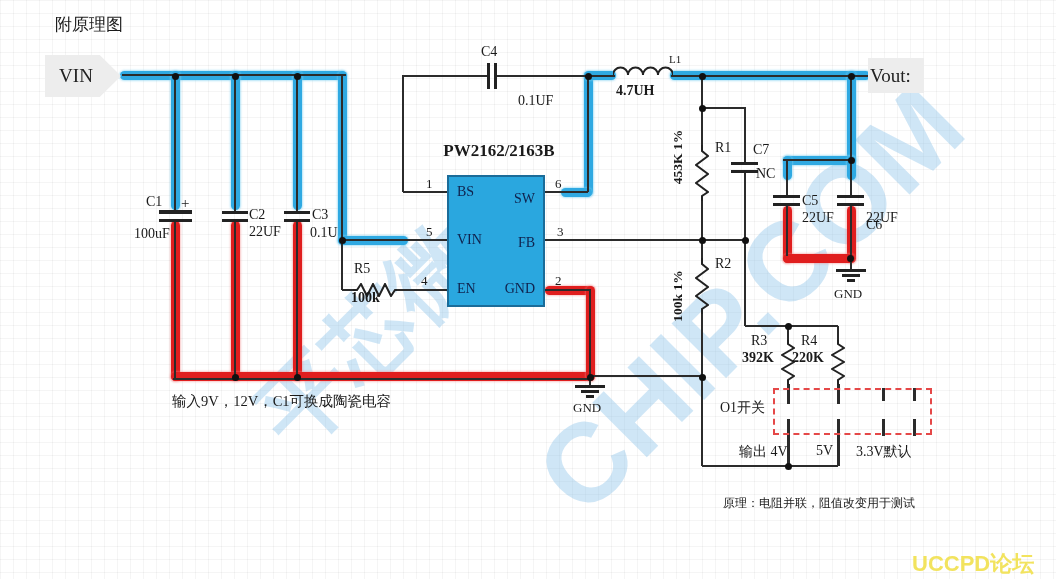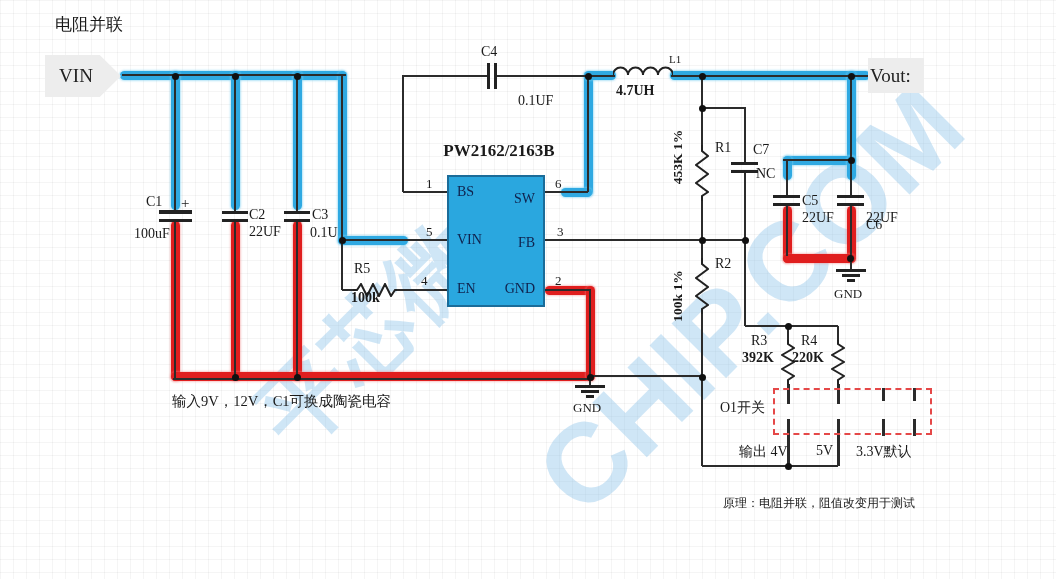--- a/index.html
+++ b/index.html
@@ -213,21 +213,21 @@
   <div class="dot" style="left:741.5px;top:236.5px;"></div>
   <div class="dot" style="left:847.5px;top:156.5px;"></div>
   <div class="dot" style="left:846.5px;top:254.5px;"></div>
   <div class="dot" style="left:586.5px;top:373.5px;"></div>
   <div class="dot" style="left:698.5px;top:373.5px;"></div>
   <div class="dot" style="left:231.5px;top:373.5px;"></div>
   <div class="dot" style="left:293.5px;top:373.5px;"></div>
   <div class="dot" style="left:784.5px;top:322.5px;"></div>
   <div class="dot" style="left:784.5px;top:462.5px;"></div>
 
-  <div class="lbl" style="left:55px;top:13px;font-size:17px;">电阻并联</div>
+  <div class="lbl" style="left:55px;top:13px;font-size:17px;">附原理图</div>
   <div id="port-vin">
       <span>VIN</span>
     </div>
   <div id="port-vout"><span>Vout:</span></div>
 
   <div class="lbl" style="left:146px;top:194px;">C1</div>
   <div class="lbl" style="left:181px;top:195px;font-size:15px;">+</div>
   <div class="lbl" style="left:134px;top:226px;">100uF</div>
   <div class="lbl" style="left:249px;top:207px;">C2</div>
   <div class="lbl" style="left:249px;top:224px;">22UF</div>
@@ -255,14 +255,15 @@
   <div class="lbl" style="left:801px;top:333px;">R4</div>
   <div class="lbl b" style="left:792px;top:350px;">220K</div>
   <div class="lbl" style="left:720px;top:399px;">O1开关</div>
   <div class="lbl" style="left:739px;top:443px;">输出 4V</div>
   <div class="lbl" style="left:816px;top:443px;">5V</div>
   <div class="lbl" style="left:856px;top:443px;">3.3V默认</div>
 
   <div class="lbl" style="left:172px;top:392px;font-size:14.5px;">输入9V，12V，C1可换成陶瓷电容</div>
   <div class="lbl" style="left:723px;top:495px;font-size:12px;">原理：电阻并联，阻值改变用于测试</div>
 
+  <div id="forum" style="color: rgb(242, 227, 94);">UCCPD论坛</div>
 
 </div>
 
 </body></html>

